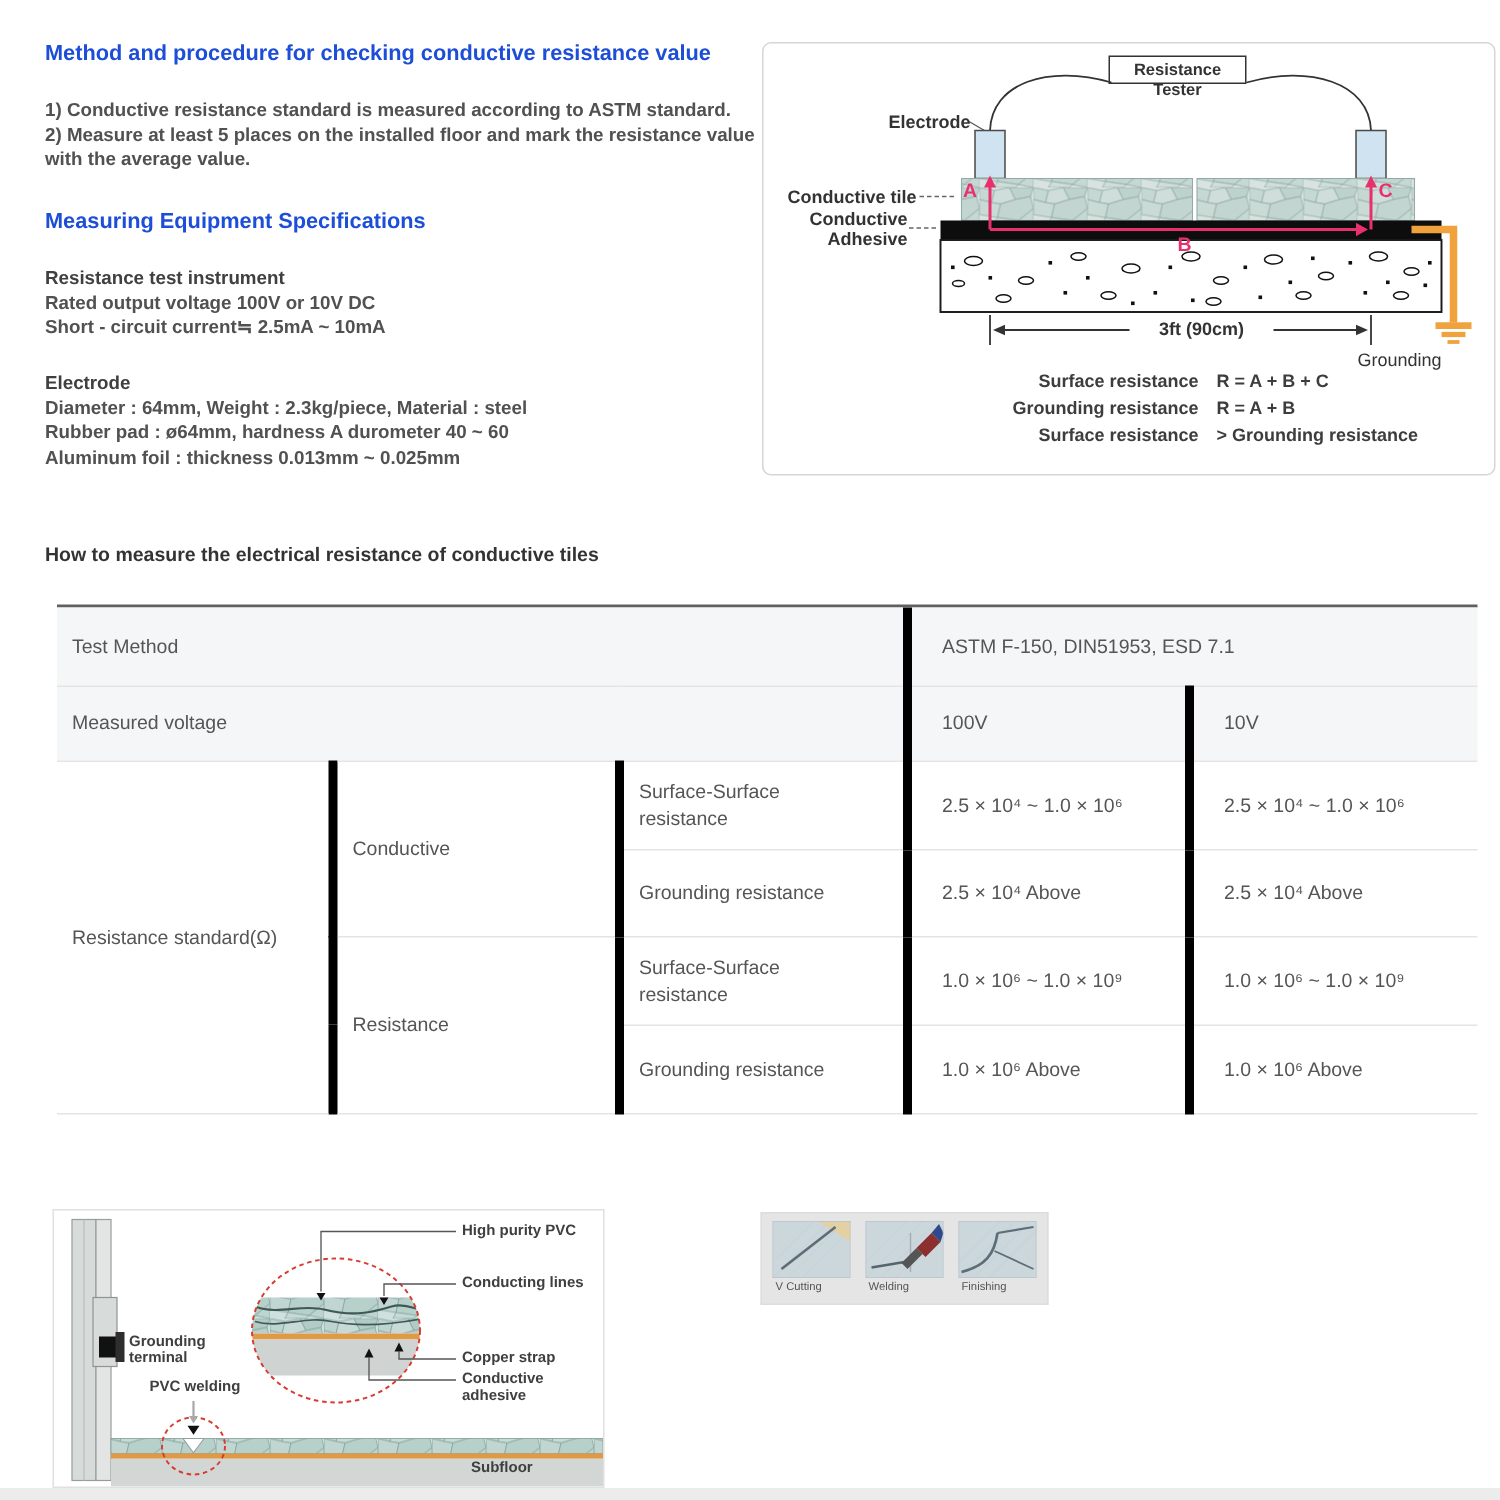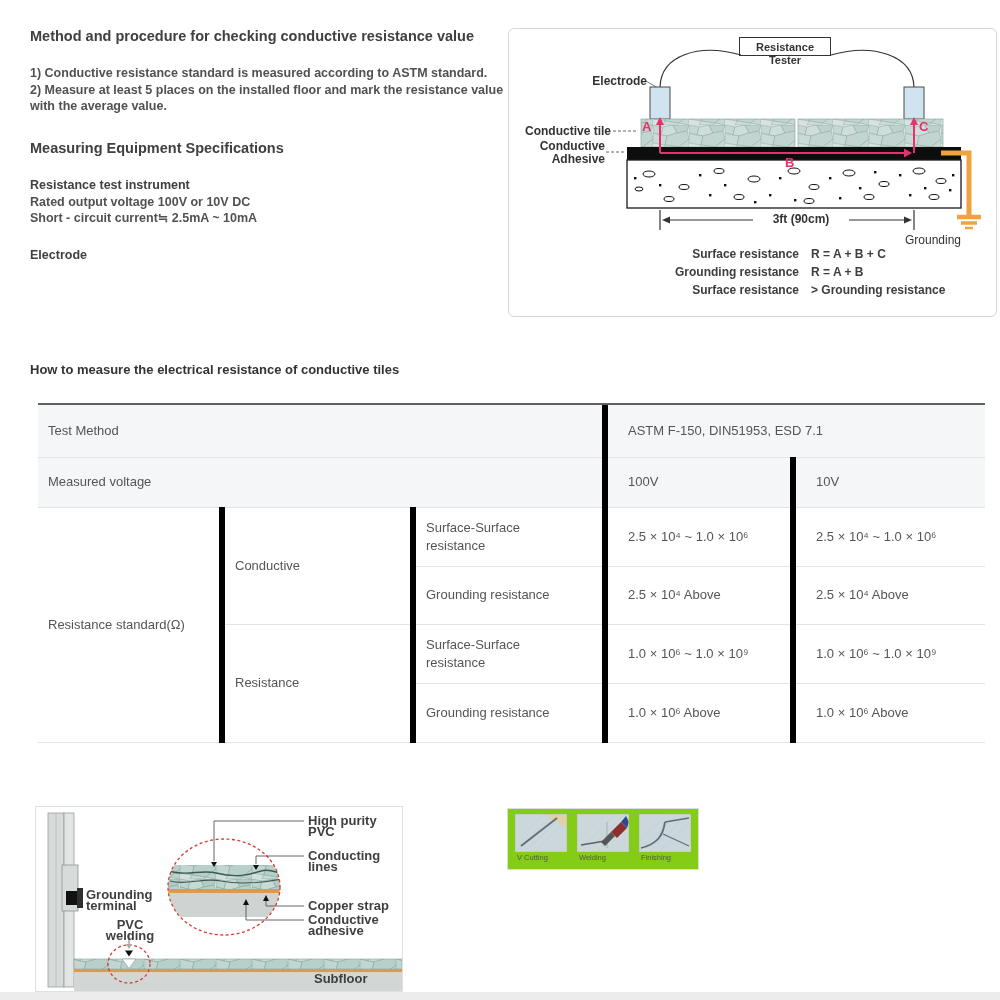--- a/index.html
+++ b/index.html
@@ -5,21 +5,21 @@
   * { margin:0; padding:0; box-sizing:border-box; }
   body { background:#fff; }
   .page { position:relative; width:1000px; height:1000px; background:#fff;
           font-family:"Liberation Sans", sans-serif; overflow:hidden; color:#4a4a4a; }
   .abs { position:absolute; }
   .pre { white-space:pre; }
   .preline { white-space:pre-line; }
 
   
   .left-panel { left:30px; top:28px; width:490px; }
-  .h-orange { font-size:14.5px; font-weight:700; color:#404040; white-space:nowrap; }
+  .h-orange { font-size:14.5px; font-weight:700; color:#1d4ed8; white-space:nowrap; }
   .body-txt { font-size:12.5px; line-height:16.5px; font-weight:600; color:#515151; }
   .sub-title { font-size:12.5px; font-weight:700; color:#404040; }
 
   
   .diagram-box { left:508px; top:28px; width:489px; height:289px;
                  border:1px solid #d6d6d6; border-radius:6px; background:#fff; }
   .dlabel { position:absolute; font-size:12px; font-weight:700; color:#333; }
   .dlabel-r { text-align:right; }
   .pink { color:#e8306d; font-size:13px; font-weight:700; }
   .formula-label { position:absolute; width:190px; text-align:right;
@@ -36,25 +36,25 @@
   table.spec td { border-bottom:1px solid #e4e4e6; border-right:6px solid #000000;
                   padding-left:10px; vertical-align:middle; line-height:18px; }
   table.spec td.last { border-right:none; }
   table.spec tr.hdr td { background:#f5f6f8; }
   table.spec td.val { padding-left:20px; }
   table.spec td.wrap { padding-right:55px; }
 
   
   .install-box { left:35px; top:806px; width:368px; height:186px;
                  border:1px solid #e0e0e0; background:#fff; }
-  .ilabel { position:absolute; font-size:13px; font-weight:700; color:#3f3f3f; line-height:11px; }
+  .ilabel { position:absolute; font-size:10px; font-weight:700; color:#3f3f3f; line-height:11px; }
 
   
   .thumbs-box { left:507px; top:808px; width:192px; height:62px;
-                border:1px solid #ddd; background:#84cc16; }
+                border:1px solid #ddd; background:#e5e5e5; }
   .thumb { position:absolute; top:5px; width:52px; height:38px; }
   .thumb-caption { position:absolute; top:44px; width:52px; text-align:left;
                    font-size:7.5px; color:#555; }
 
   .bottom-strip { left:0; top:992px; width:1000px; height:8px; background:#ececec; }
 </style>
 </head>
 <body>
 
 <div class="page">
@@ -62,20 +62,23 @@
   <div class="abs left-panel">
     <div class="h-orange">Method and procedure for checking conductive resistance value</div>
     <div class="body-txt pre" style="margin-top:21px;">1) Conductive resistance standard is measured according to ASTM standard.
 2) Measure at least 5 places on the installed floor and mark the resistance value
 with the average value.</div>
     <div class="h-orange" style="margin-top:25px;">Measuring Equipment Specifications</div>
     <div class="sub-title" style="margin-top:22px;">Resistance test instrument</div>
     <div class="body-txt pre" style="margin-top:2px;">Rated output voltage 100V or 10V DC
 Short - circuit current≒ 2.5mA ~ 10mA</div>
     <div class="sub-title" style="margin-top:21px;">Electrode</div>
+    <div class="body-txt pre" style="margin-top:2px;">Diameter : 64mm, Weight : 2.3kg/piece, Material : steel
+Rubber pad : ø64mm, hardness A durometer 40 ~ 60
+Aluminum foil : thickness 0.013mm ~ 0.025mm</div>
   </div>
 
   <div class="abs diagram-box">
     <svg width="487" height="287" viewBox="0 0 487 287">
       <defs>
         <pattern id="stoneA" width="36" height="24" patternUnits="userSpaceOnUse">
           <rect width="36" height="24" fill="#d8e3e0"></rect>
           <polygon points="0,0 10,2 8,10 0,8" fill="#c6d8d3" stroke="#8fa7a2" stroke-width="0.5"></polygon>
           <polygon points="10,2 20,0 24,8 14,11 8,10" fill="#cfdeda" stroke="#8fa7a2" stroke-width="0.5"></polygon>
           <polygon points="20,0 36,0 34,6 24,8" fill="#bdd2cc" stroke="#8fa7a2" stroke-width="0.5"></polygon>

